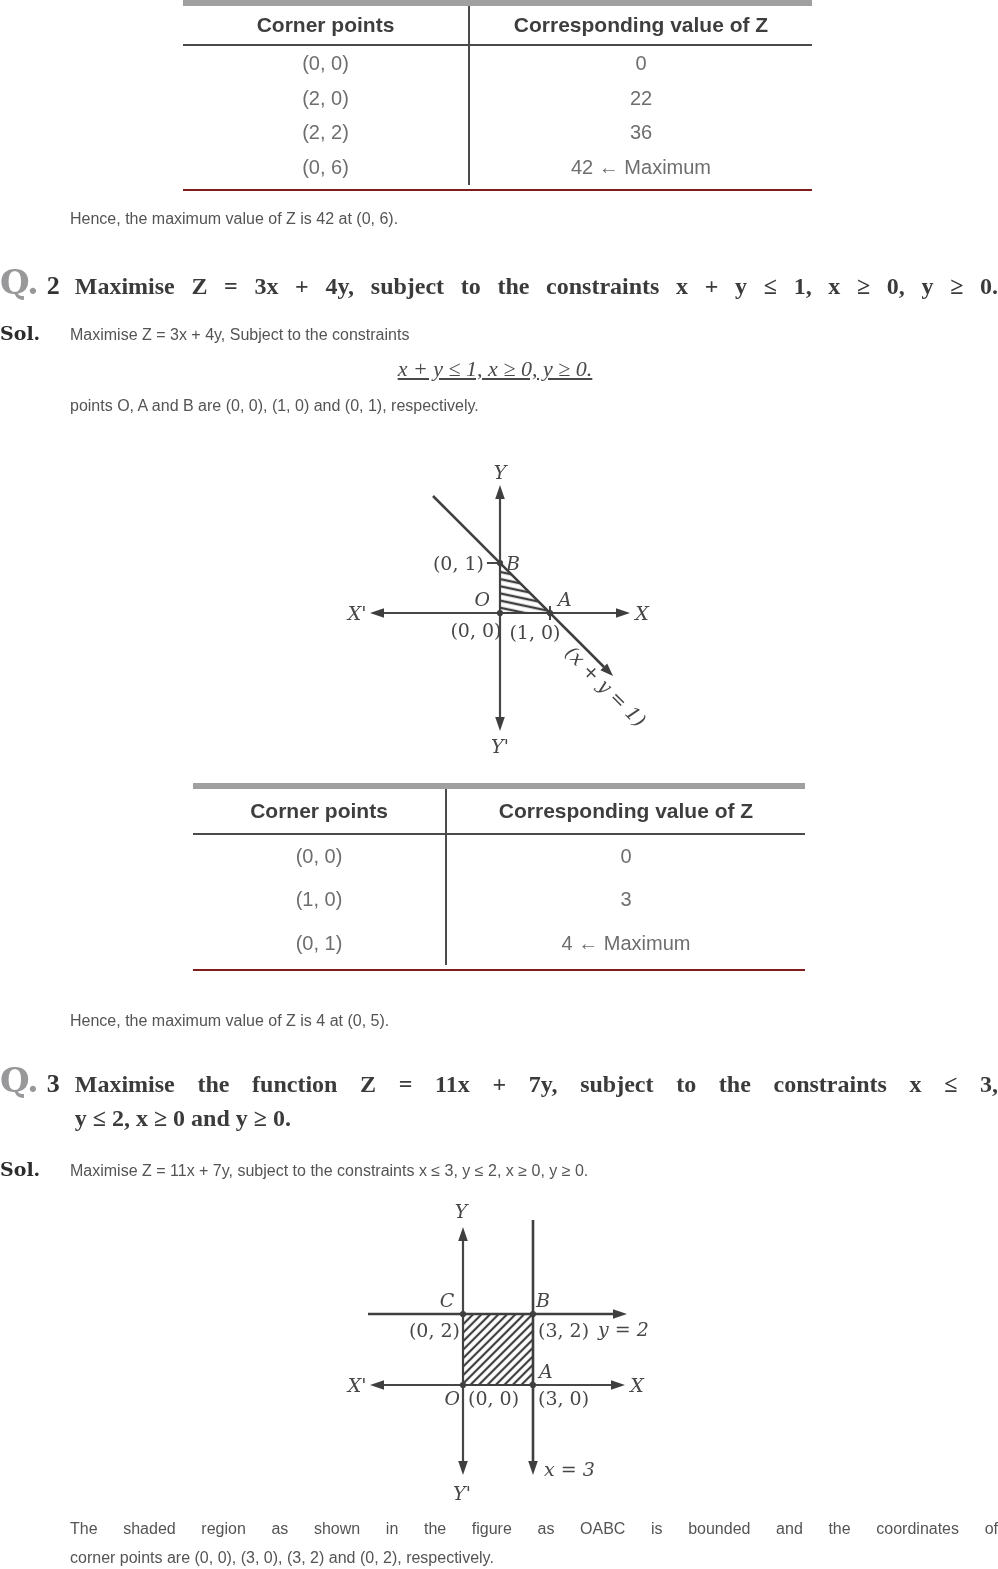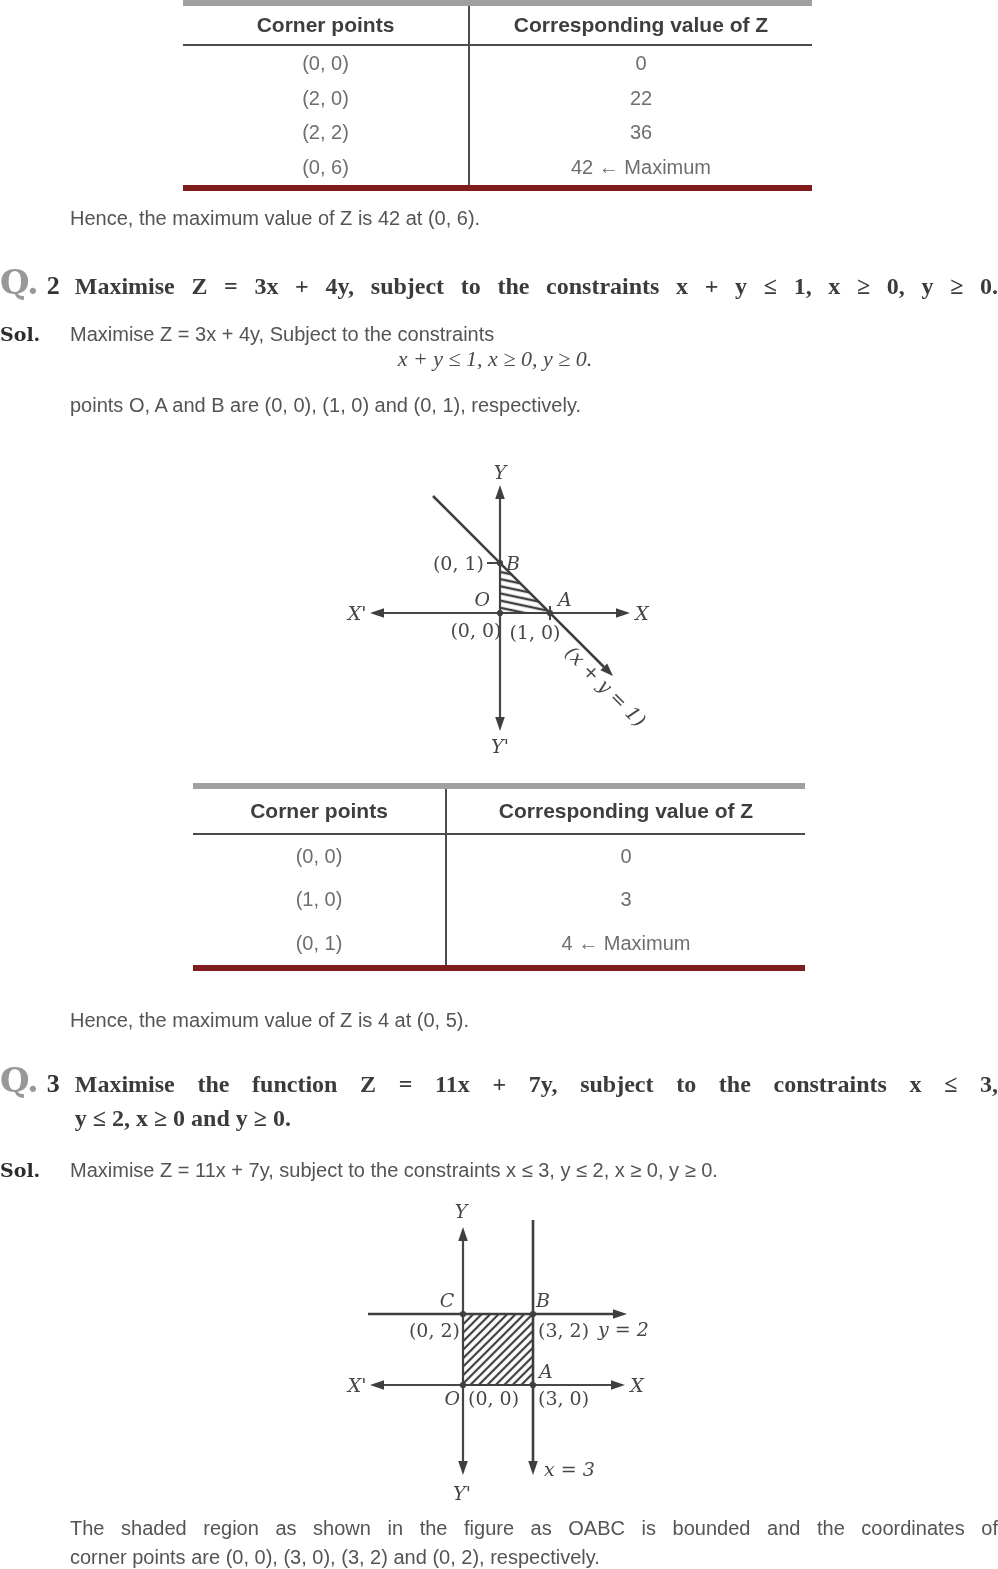--- a/index.html
+++ b/index.html
@@ -3,31 +3,31 @@
 <meta charset="utf-8">
 <style>
   html,body{margin:0;padding:0;}
   body{
     width:998px;height:1569px;background:#ffffff;position:relative;
     font-family:"Liberation Sans",sans-serif;color:#4f4f4f;overflow:hidden;
   }
   .abs{position:absolute;}
 
   
-  .lp-table{position:absolute;border-top:6px solid #a0a0a0;border-bottom:6px solid #7f1d1d;box-sizing:border-box;}
+  .lp-table{position:absolute;border-top:6px solid #a0a0a0;border-bottom:2px solid #7f1d1d;box-sizing:border-box;}
   .t-header{display:flex;align-items:center;border-bottom:2px solid #4b4b4b;}
   .t-header .cell{font-weight:bold;color:#3e3e3e;font-size:21px;font-family:"Liberation Sans",sans-serif;}
   .t-rows{display:flex;flex-direction:column;}
   .t-row{display:flex;flex:1;align-items:center;}
   .cell{text-align:center;box-sizing:border-box;}
   .c2{border-left:2px solid #4b4b4b;align-self:stretch;display:flex;align-items:center;justify-content:center;}
   .t-row .cell{color:#6e6e6e;font-size:20px;}
 
   
-  .body-text{font-size:20px;line-height:29px;color:#545454;}
+  .body-text{font-size:16px;line-height:29px;color:#545454;}
   .jall{text-align:justify;text-align-last:justify;}
   .q-row{display:flex;align-items:baseline;}
   .q-badge{font-family:"DejaVu Serif",serif;font-weight:bold;font-size:34px;color:#98989a;letter-spacing:-1px;}
   .q-num{font-family:"Liberation Serif",serif;font-weight:bold;font-size:26px;color:#333333;margin-left:9px;}
   .q-text{font-family:"Liberation Serif",serif;font-weight:bold;font-size:24px;line-height:34px;color:#3b3b3b;margin-left:15px;flex:1;}
   .sol-badge{font-family:"DejaVu Serif",serif;font-weight:bold;font-size:19px;color:#2c2c2c;}
   .math-center{font-family:"Liberation Serif",serif;font-style:italic;font-size:22px;color:#4a4a4a;text-align:center;}
 
   
   svg.fig{position:absolute;overflow:visible;}
@@ -72,21 +72,21 @@
 <div class="abs q-row" style="left:0;top:262px;width:998px;">
   <span class="q-badge">Q.</span>
   <span class="q-num">2</span>
   <span class="q-text jall">Maximise Z = 3x + 4y, subject to the constraints x + y ≤ 1, x ≥ 0, y ≥ 0.</span>
 </div>
 
 <div class="abs q-row" style="left:0;top:320px;width:998px;">
   <span class="sol-badge" style="width:70px;">Sol.</span>
   <span class="body-text" style="flex:1;">Maximise Z = 3x + 4y, Subject to the constraints</span>
 </div>
-<div class="abs math-center" style="left:70px;top:346px;width:850px;">x + y ≤ 1, x ≥ 0, y ≥ 0.</div>
+<div class="abs math-center" style="left:70px;top:356px;width:850px;text-decoration:underline;">x + y ≤ 1, x ≥ 0, y ≥ 0.</div>
 <div class="abs body-text" style="left:70px;top:391px;width:928px;">
   <div>points O, A and B are (0, 0), (1, 0) and (0, 1), respectively.</div>
 </div>
 
 <svg class="fig" style="left:330px;top:455px;" width="340" height="320" viewBox="0 0 340 320">
   <defs>
     <pattern id="hatchA" patternUnits="userSpaceOnUse" width="8" height="7" patternTransform="rotate(12)">
       <line x1="0" y1="2" x2="8" y2="2" stroke="#3f3f3f" stroke-width="2.4"></line>
     </pattern>
   </defs>

